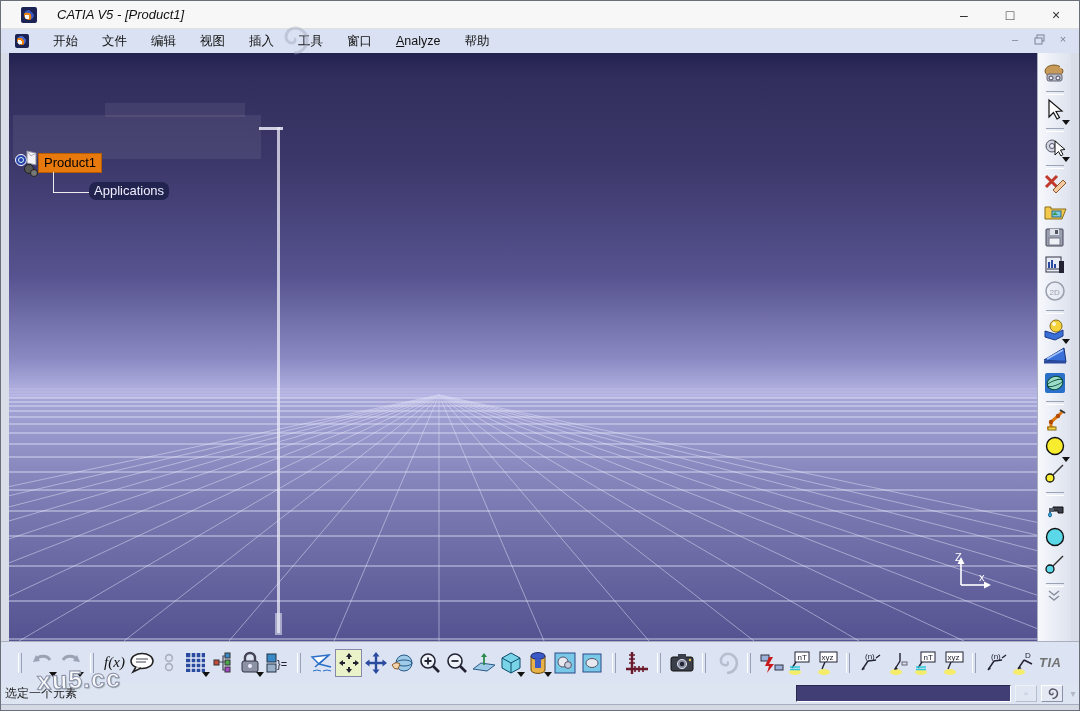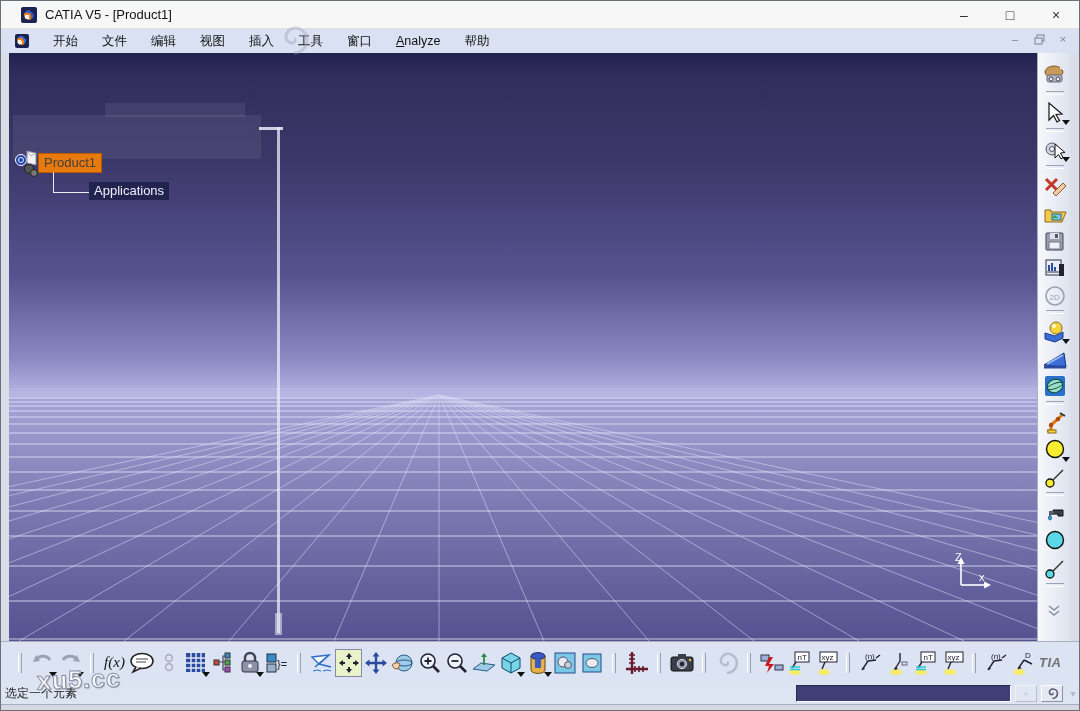--- a/index.html
+++ b/index.html
@@ -3,21 +3,21 @@
 <meta charset="utf-8">
 <style>
   * { margin:0; padding:0; box-sizing:border-box; }
   html,body { width:1080px; height:711px; font-family:"Liberation Sans", sans-serif; }
   #app { position:relative; width:1080px; height:711px; background:#d8dde8; border:1px solid #6b6f7a; overflow:hidden; }
 
   
   .titlebar { position:absolute; left:0; top:0; width:100%; height:28px; background:#f7f7f7; display:flex; align-items:center; border-bottom:1px solid #e0e0e0; }
   .app-icon { width:16px; height:16px; margin-left:20px; background:#1a2353; position:relative; border-radius:2px; overflow:hidden; }
   .app-icon::after { content:""; position:absolute; left:3px; top:3px; width:10px; height:10px; background:radial-gradient(circle at 30% 70%, #f7f7f7 0 22%, #e8820c 23% 45%, #3a57c0 46% 70%, transparent 71%); border-radius:50%; }
-  .title-text { margin-left:8px; font-size:13px; color:#111; }
+  .title-text { margin-left:20px; font-size:13px; color:#111;font-style:italic; }
   .win-controls { position:absolute; right:0; top:0; height:28px; display:flex; }
   .win-btn { width:46px; height:28px; display:flex; align-items:center; justify-content:center; font-size:14px; color:#333; }
 
   
   .menubar { position:absolute; left:0; top:28px; width:100%; height:24px; background:#d9e1f2; display:flex; align-items:center; font-size:12.5px; color:#111; }
   .menu-icon { width:14px; height:14px; margin-left:14px; background:#1a2353; position:relative; border-radius:2px; }
   .menu-icon::after { content:""; position:absolute; left:2px; top:2px; width:9px; height:9px; background:radial-gradient(circle at 30% 70%, #fff 0 25%, #e8820c 26% 50%, #4a67d0 51% 75%, transparent 76%); border-radius:50%; }
   .menu-item { margin-left:24px; cursor:default;text-align:right; }
   .menu-item .u { text-decoration:underline; }
   .mdi-controls { position:absolute; right:8px; top:2px; display:flex; gap:8px; align-items:center; }
@@ -25,40 +25,40 @@
 
   
   .viewport { position:absolute; left:8px; top:52px; width:1030px; height:588px;
     background:linear-gradient(180deg,#232150 0%, #312e5c 4%, #3b3769 18%, #565390 38%, #8b89c2 52%, #aeadde 57%, #b3b2e2 59%, #a5a4d6 60%, #8f8ec4 70%, #6c6aa6 85%, #545290 100%); overflow:hidden; }
   .vp-highlight { position:absolute; background:rgba(255,255,255,0.07); }
 
   .grid-svg { position:absolute; left:0; top:0; }
 
   
   .tree-node { position:absolute; font-size:13px; padding:1px 5px 2px 5px; white-space:nowrap; }
-  .node-root { left:29px; top:100px; background:#e87a0d; border:1px solid #b55c00; color:#404040; }
-  .node-child { left:80px; top:129px; background:#23234f; color:#eef; }
+  .node-root { left:29px; top:100px; background:#e87a0d; border:1px solid #b55c00; color:#000000; }
+  .node-child { left:80px; top:129px; background:#23234f; color:#eef;border-radius:7px; }
   .tree-line { position:absolute; background:rgba(255,255,255,0.9); }
 
   
   .bracket-h { position:absolute; left:250px; top:74px; width:24px; height:3px; background:rgba(235,235,248,0.85); }
   .bracket-v { position:absolute; left:268px; top:74px; width:3px; height:506px; background:rgba(235,235,248,0.75); }
   .bracket-foot { position:absolute; left:266px; top:560px; width:7px; height:22px; background:rgba(235,235,248,0.55); }
 
   
   .axis-ind { position:absolute; left:938px; top:498px; color:#fff; }
 
   
   .wm-center { position:absolute; left:872px; top:336px; font-size:29px; font-weight:bold; letter-spacing:1px; color:rgba(255,255,255,0.55); text-shadow:0 0 2px rgba(120,120,160,0.6); z-index:40; }
   .wm-corner { position:absolute; left:36px; top:664px; font-size:25px; font-weight:bold; letter-spacing:1px; color:rgba(255,255,255,0.92); -webkit-text-stroke:1px #8a8fa8; text-shadow:1px 1px 1px #9aa; z-index:40; transform:rotate(-2deg); }
   .wm-swirl { position:absolute; z-index:39; opacity:0.4; }
 
   
   .rtoolbar { position:absolute; right:8px; top:52px; width:34px; height:588px; background:linear-gradient(90deg,#f6f8fc,#dde2ee); border-left:1px solid #aab0c0; display:flex; flex-direction:column; align-items:center; padding-top:8px; z-index:30; }
-  .rbtn { position:relative; width:28px; height:27px; display:flex; align-items:flex-end; justify-content:center; flex:0 0 auto; }
+  .rbtn { position:relative; width:28px; height:27px; display:flex; align-items:flex-start; justify-content:center; flex:0 0 auto; }
   .rsep { width:18px; height:4px; border-top:1px solid #9aa2b5; border-bottom:1px solid #fff; margin:3px 0; flex:0 0 auto; }
   .dd { position:absolute; right:-1px; bottom:0; width:0; height:0; border-left:4px solid transparent; border-right:4px solid transparent; border-top:5px solid #111; }
 
   
   .btoolbar { position:absolute; left:0; top:640px; width:100%; height:42px; background:#dce3f2; border-top:1px solid #aab0c0; display:flex; align-items:center; padding-left:10px; z-index:30; }
   .bbtn { position:relative; width:27px; height:28px; display:flex; align-items:center; justify-content:center; flex:0 0 auto; }
   .bsep { width:4px; height:20px; border-left:1px solid #fff; border-right:1px solid #99a0b5; margin:0 7px; flex:0 0 auto; }
   .glyph-f { font-size:15px; font-style:italic; font-family:"Liberation Serif", serif; color:#111; }
   .tia-logo { font-size:13px; font-weight:bold; font-style:italic; color:#737373; margin-left:2px; letter-spacing:0.5px; }
 

